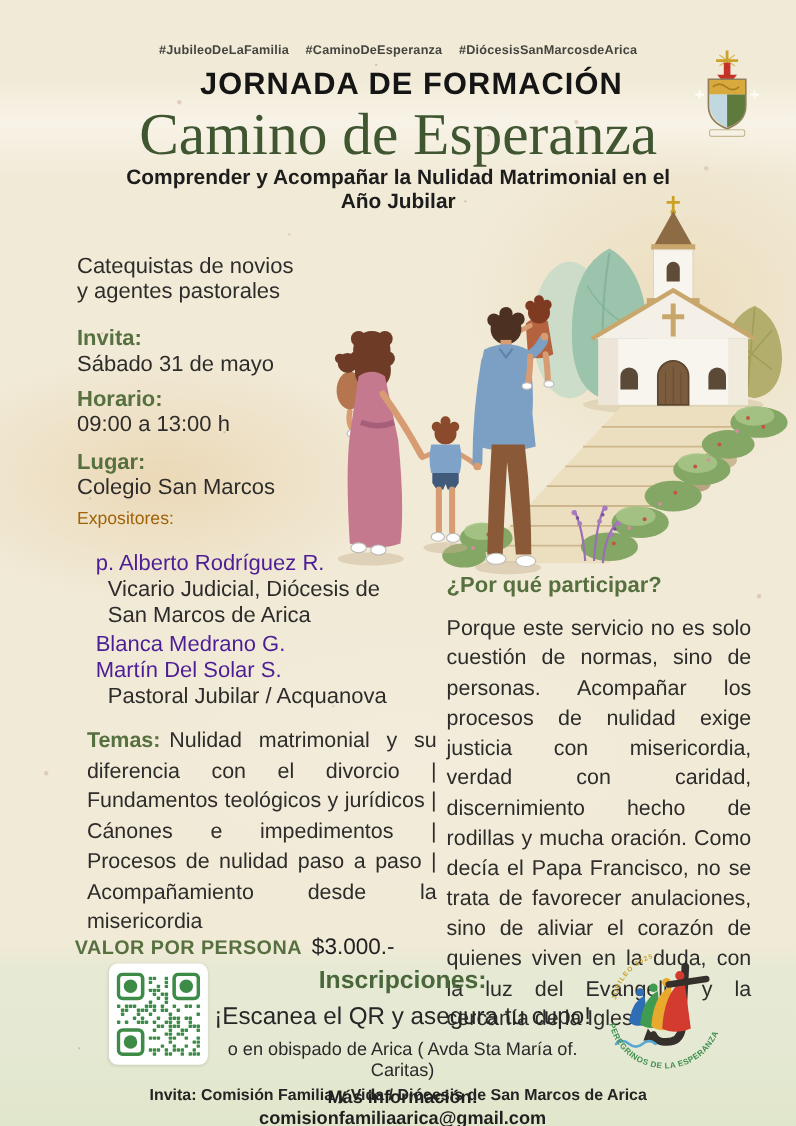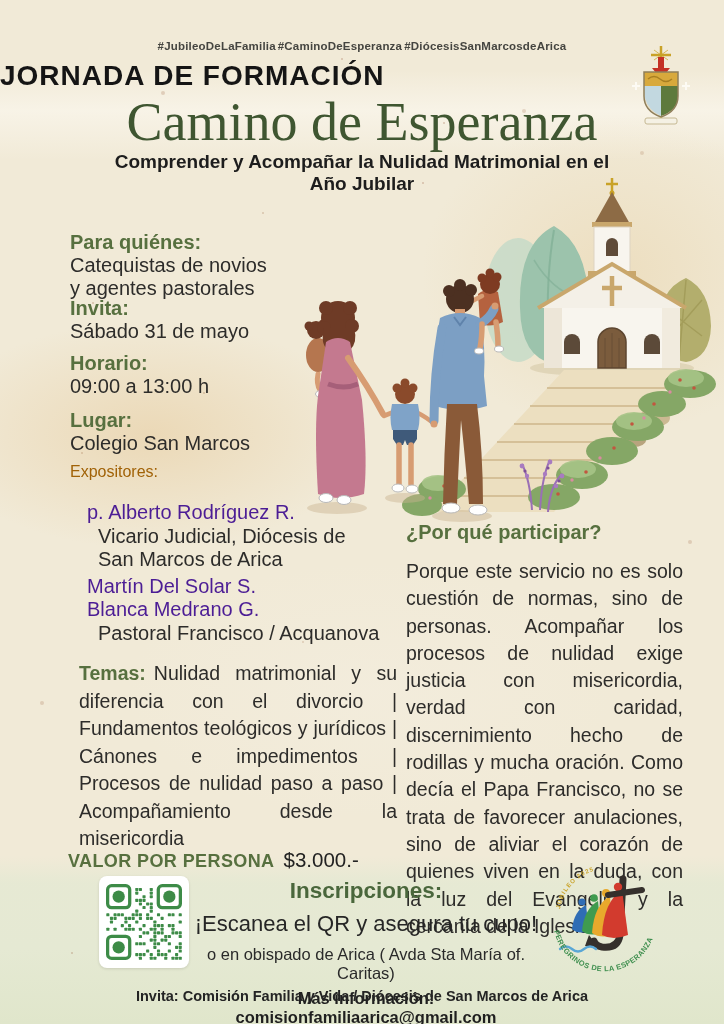--- a/index.html
+++ b/index.html
@@ -24,24 +24,24 @@
       162px 92px 0 1px rgba(148,86,52,.22), 341px 58px 0 0 rgba(148,86,52,.3),
       523px 110px 0 1px rgba(148,86,52,.2), 92px 302px 0 0 rgba(148,86,52,.3),
       641px 152px 0 1px rgba(148,86,52,.18), 203px 392px 0 0 rgba(148,86,52,.28),
       598px 422px 0 1px rgba(148,86,52,.2), 121px 562px 0 0 rgba(148,86,52,.26),
       689px 541px 0 1px rgba(148,86,52,.2), 302px 641px 0 0 rgba(148,86,52,.22),
       661px 701px 0 1px rgba(148,86,52,.18), 142px 762px 0 0 rgba(148,86,52,.24),
       422px 182px 0 0 rgba(148,86,52,.3), 561px 252px 0 1px rgba(148,86,52,.18),
       262px 212px 0 0 rgba(148,86,52,.26), 443px 122px 0 0 rgba(148,86,52,.3),
       81px 452px 0 0 rgba(148,86,52,.26), 41px 702px 0 1px rgba(148,86,52,.2),
       71px 952px 0 0 rgba(148,86,52,.3), 688px 332px 0 0 rgba(148,86,52,.26);}
-  .hashtags{position:absolute;top:40px;left:0;width:724px;display:flex;justify-content:center;gap:2px;
+  .hashtags{position:absolute;top:40px;left:0;width:724px;display:flex;justify-content:center;gap:15px;
     font-size:11.5px;font-weight:bold;color:#454540;letter-spacing:.2px;}
-  .kicker{position:absolute;top:60px;left:0;width:676px;text-align:left;
-    font-size:28px;font-weight:bold;color:#151515;letter-spacing:1px;}
+  .kicker{position:absolute;top:60px;left:0;width:676px;text-align:center;
+    font-size:28px;font-weight:bold;color:#151515;letter-spacing:1px;padding-left:36px;}
   .title{position:absolute;top:91px;left:0;width:724px;text-align:center;
     font-family:"Liberation Serif",serif;font-size:54px;color:#3f5631;}
   .subtitle{position:absolute;top:151px;left:102px;width:520px;text-align:center;
     font-size:19px;font-weight:bold;color:#1d1d1d;line-height:1.18;}
   .crest{position:absolute;left:618px;top:42px;width:86px;height:86px;}
   .illustration{position:absolute;left:282px;top:178px;width:440px;height:345px;pointer-events:none;}
   .detail{position:absolute;left:70px;}
   .detail .lbl{font-size:20px;font-weight:bold;color:#57703f;line-height:23px;}
   .detail .val{font-size:20px;color:#2d2c2a;line-height:23px;}
   .d0{top:231px;} .d0 .val{width:212px;} .d1{top:297px;} .d2{top:352px;} .d3{top:409px;}
@@ -259,44 +259,43 @@
   <div class="hashtags">
     <span>#JubileoDeLaFamilia</span>
     <span>#CaminoDeEsperanza</span>
     <span>#DiócesisSanMarcosdeArica</span>
   </div>
   <div class="kicker">JORNADA DE FORMACIÓN</div>
   <div class="title">Camino de Esperanza</div>
   <div class="subtitle">Comprender y Acompañar la Nulidad Matrimonial en el Año Jubilar</div>
 
   <div class="detail d0">
-    <div class="lbl">Para quiénes:</div>
     <div class="val">Catequistas de novios y agentes pastorales</div>
   </div>
   <div class="detail d1">
     <div class="lbl">Invita:</div>
     <div class="val">Sábado 31 de mayo</div>
   </div>
   <div class="detail d2">
     <div class="lbl">Horario:</div>
     <div class="val">09:00 a 13:00 h</div>
   </div>
   <div class="detail d3">
     <div class="lbl">Lugar:</div>
     <div class="val">Colegio San Marcos</div>
   </div>
 
   <div class="speakers-label">Expositores:</div>
   <div class="sp-name sp1n">p. Alberto Rodríguez R.</div>
   <div class="sp-role sp1r">Vicario Judicial, Diócesis de San Marcos de Arica</div>
   <div class="sp-name sp2n">
+    <div>Blanca Medrano G.</div>
     <div>Martín Del Solar S.</div>
-    <div>Blanca Medrano G.</div>
-  </div>
-  <div class="sp-role sp2r">Pastoral Francisco / Acquanova</div>
+  </div>
+  <div class="sp-role sp2r">Pastoral Jubilar / Acquanova</div>
 
   <p class="topics"><span class="lbl">Temas:</span><span>Nulidad matrimonial y su diferencia con el divorcio | Fundamentos teológicos y jurídicos | Cánones e impedimentos | Procesos de nulidad paso a paso | Acompañamiento desde la misericordia</span></p>
 
   <div class="price">
     <span class="lbl">VALOR POR PERSONA</span>
     <span class="val">$3.000.-</span>
   </div>
 
   <div class="why">
     <p class="why-heading">¿Por qué participar?</p>

